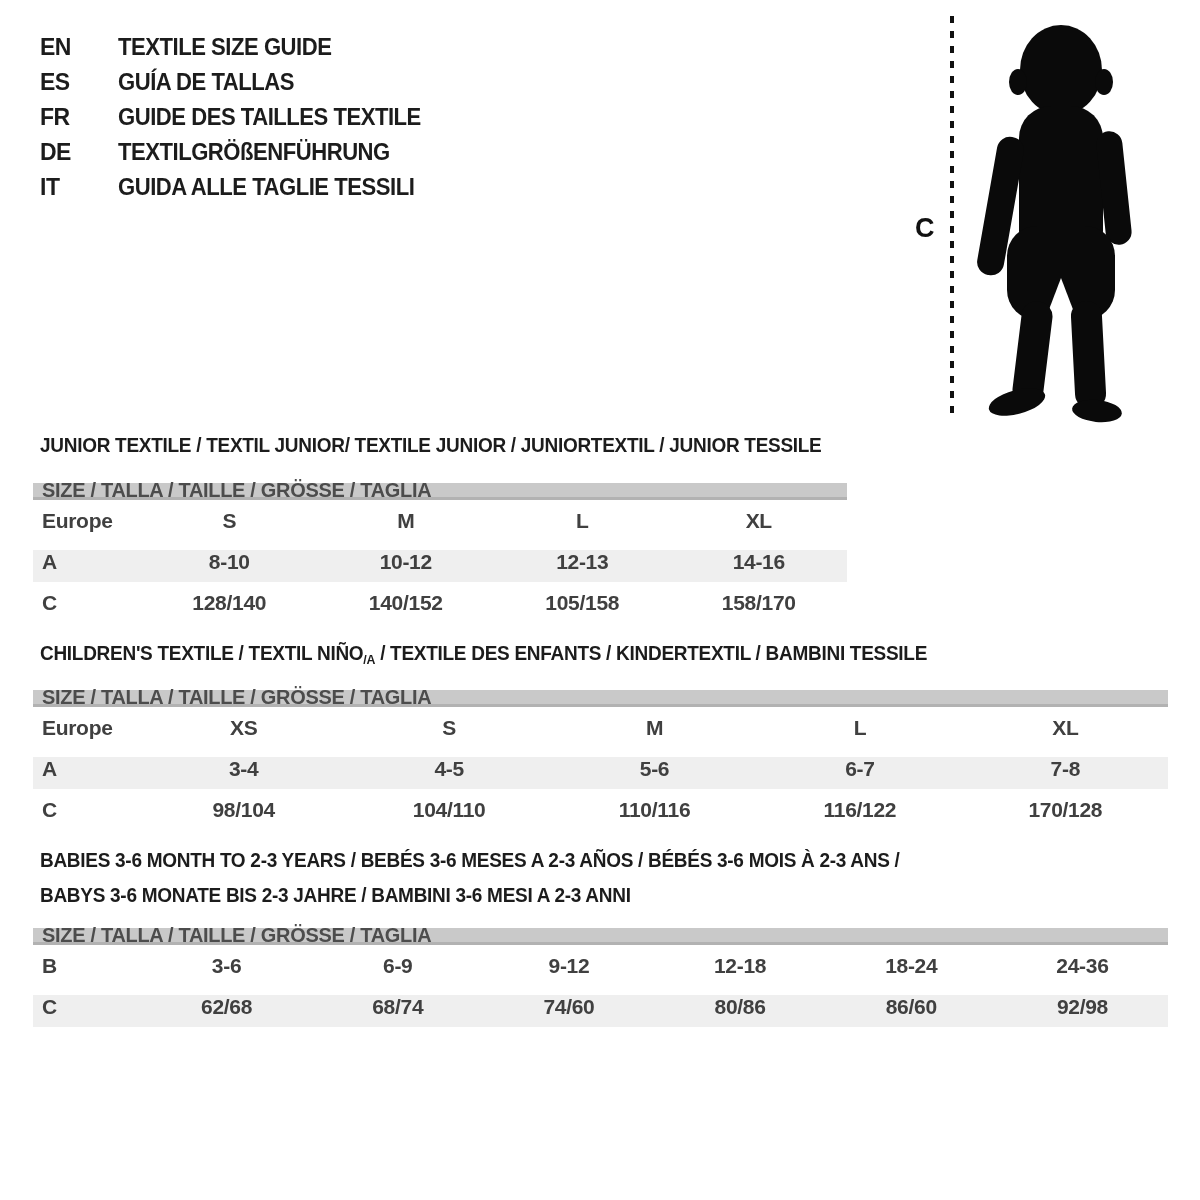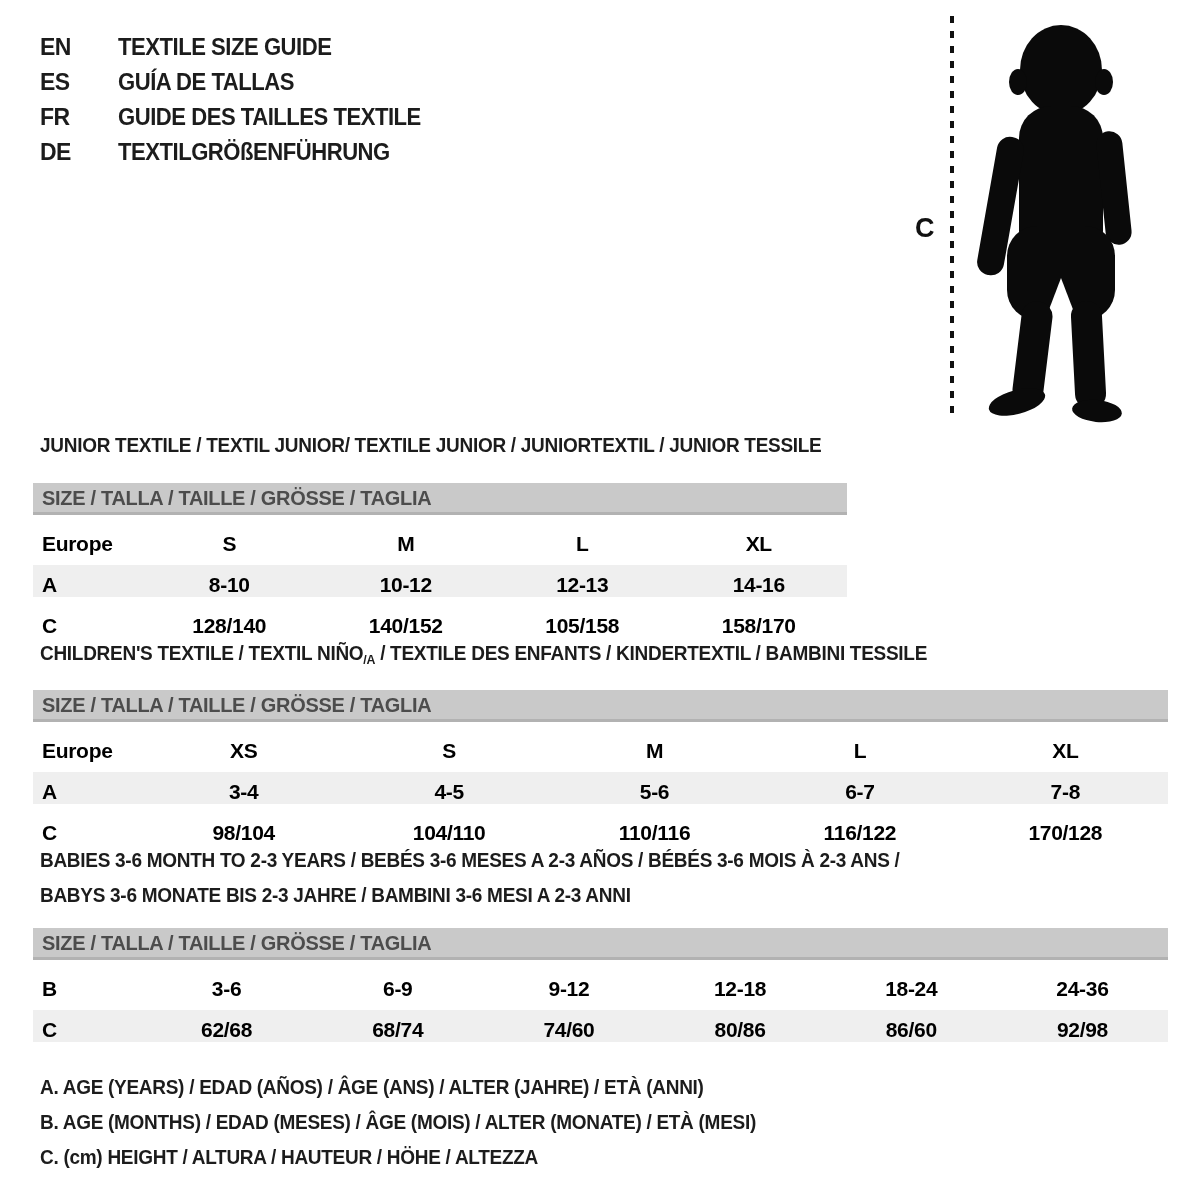--- a/index.html
+++ b/index.html
@@ -26,27 +26,27 @@
   .section-heading{
     position:absolute;left:40px;font-size:20px;font-weight:bold;color:#1c1c1c;
     letter-spacing:-0.3px;transform:scaleX(0.95);transform-origin:left center;white-space:nowrap;
   }
   .section-heading .sub{font-size:13px;vertical-align:-4px;}
   .heading-2line{line-height:35px;}
 
   
   .table{position:absolute;left:33px;}
   .size-bar{
-    height:32px;background:#c9c9c9;border-bottom:3px solid #b2b2b2;
+    height:17px;background:#c9c9c9;border-bottom:3px solid #b2b2b2;
     display:flex;align-items:center;padding-left:9px;box-sizing:border-box;
     font-size:21px;font-weight:bold;color:#4c4c4c;letter-spacing:-0.3px;
   }
   .size-bar span{transform:scaleX(0.95);transform-origin:left center;white-space:nowrap;}
   .tbody{margin-top:3px;}
-  .trow{display:flex;height:32px;align-items:flex-end;font-size:21px;font-weight:bold;color:#000000;letter-spacing:-0.3px;margin-top:9px;}
+  .trow{display:flex;height:32px;align-items:flex-start;font-size:21px;font-weight:bold;color:#404040;letter-spacing:-0.3px;margin-top:9px;}
   .trow.shaded{background:#efefef;}
   .tcell{flex:1;text-align:center;}
   .tcell.label{flex:0 0 108px;text-align:left;padding-left:9px;box-sizing:border-box;}
 
   
   .legend{position:absolute;left:40px;top:1070px;}
   .legend-line{
     height:35px;display:flex;align-items:center;font-size:20px;font-weight:bold;color:#1c1c1c;
     letter-spacing:-0.3px;transform:scaleX(0.95);transform-origin:left center;white-space:nowrap;
   }
@@ -65,20 +65,24 @@
       <span class="lang-code">ES</span>
       <span class="lang-label">GUÍA DE TALLAS</span>
     </div>
     <div class="lang-row">
       <span class="lang-code">FR</span>
       <span class="lang-label">GUIDE DES TAILLES TEXTILE</span>
     </div>
     <div class="lang-row">
       <span class="lang-code">DE</span>
       <span class="lang-label">TEXTILGRÖßENFÜHRUNG</span>
+    </div>
+    <div class="lang-row">
+      <span class="lang-code">IT</span>
+      <span class="lang-label">GUIDA ALLE TAGLIE TESSILI</span>
     </div>
   </div>
 
   <div class="figure">
     <svg width="260" height="418" viewBox="0 0 260 418">
 
       <line x1="57" y1="8" x2="57" y2="412" stroke="#111111" stroke-width="4" stroke-dasharray="7,8"></line>
 
       <g fill="#0a0a0a" transform="translate(78,10)">
         <ellipse cx="88" cy="52" rx="41" ry="45"></ellipse>
@@ -187,19 +191,14 @@
         <div class="tcell">62/68</div>
         <div class="tcell">68/74</div>
         <div class="tcell">74/60</div>
         <div class="tcell">80/86</div>
         <div class="tcell">86/60</div>
         <div class="tcell">92/98</div>
       </div>
     </div>
   </div>
 
-  <div class="legend">
-    <div class="legend-line">A. AGE (YEARS) / EDAD (AÑOS) / ÂGE (ANS) / ALTER (JAHRE) / ETÀ (ANNI)</div>
-    <div class="legend-line">B. AGE (MONTHS) / EDAD (MESES) / ÂGE (MOIS) / ALTER (MONATE) / ETÀ (MESI)</div>
-    <div class="legend-line">C. (cm) HEIGHT / ALTURA / HAUTEUR / HÖHE / ALTEZZA</div>
-  </div>
 
 </div>
 
 </body></html>

